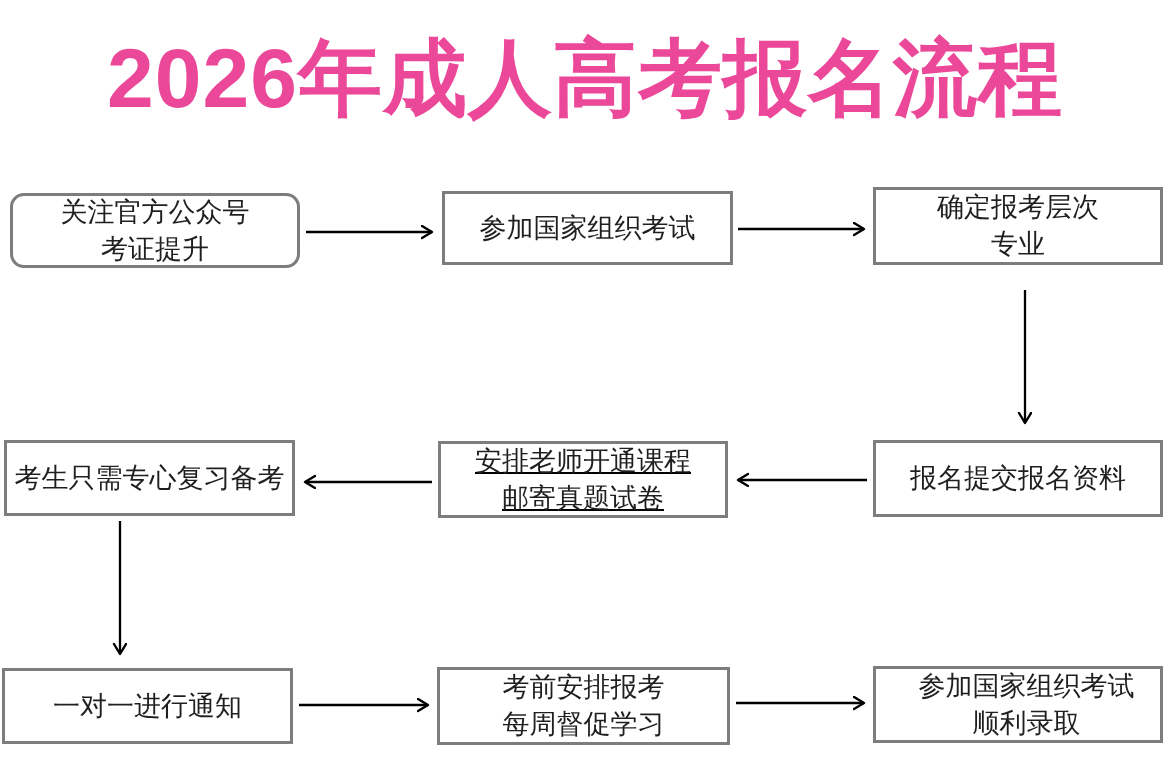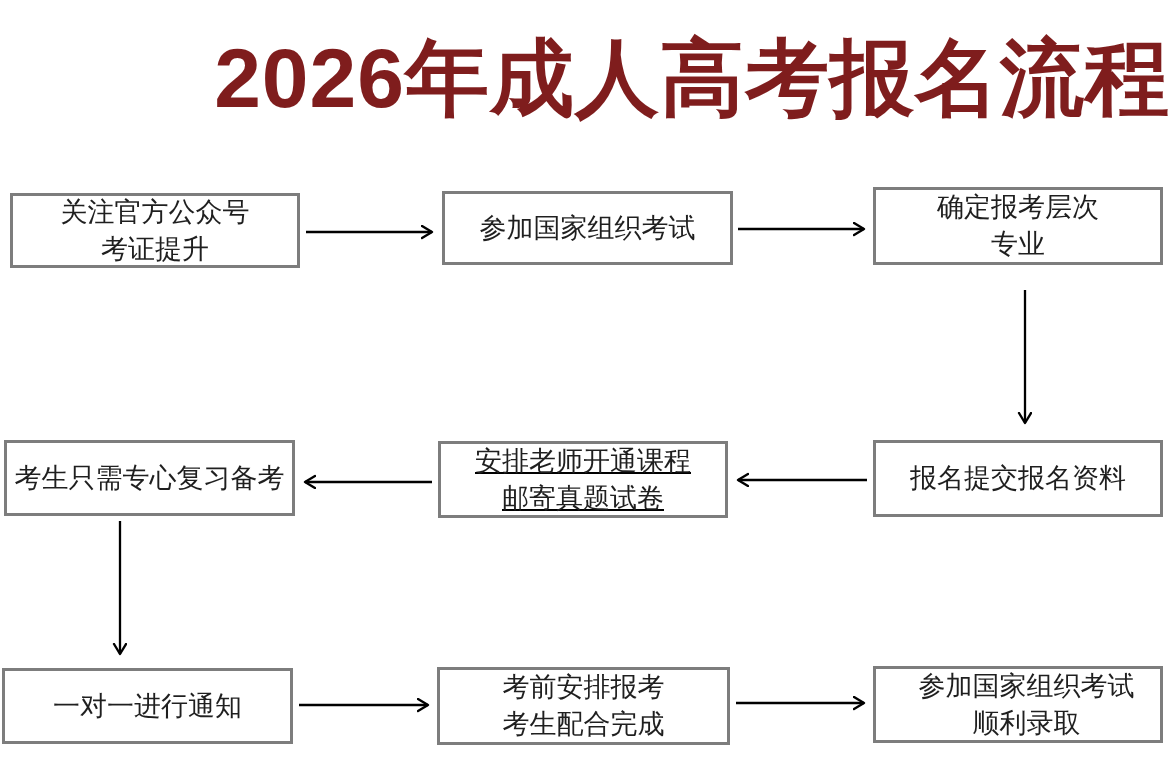--- a/index.html
+++ b/index.html
@@ -18,25 +18,25 @@
     position: absolute;
     inset: 0;
     width: 1170px;
     height: 775px;
   }
   .title {
     position: absolute;
     left: 0;
     top: 24px;
     width: 1170px;
-    text-align: right;
+    text-align: center;
     font-size: 84px;
     line-height: 108px;
     font-weight: 900;
-    color: #7f1d1d;
+    color: #ec4899;
     letter-spacing: 1px;
     white-space: nowrap;
   }
   .box {
     position: absolute;
     box-sizing: border-box;
     border: 3px solid #7d7d7d;
     background: #ffffff;
     display: flex;
     flex-direction: column;
@@ -58,21 +58,21 @@
     pointer-events: none;
   }
 </style>
 </head>
 <body>
 
 <div class="stage">
 
   <div class="title">2026年成人高考报名流程</div>
 
-  <div class="box" style="left:10px; top:193px; width:290px; height:75px;">
+  <div class="box" style="left:10px; top:193px; width:290px; height:75px;border-radius:14px;">
     <span class="line">关注官方公众号</span>
     <span class="line">考证提升</span>
   </div>
 
   <div class="box" style="left:442px; top:191px; width:291px; height:74px;">
     <span class="line">参加国家组织考试</span>
   </div>
 
   <div class="box" style="left:873px; top:187px; width:290px; height:78px;text-align:center;">
     <span class="line">确定报考层次</span>
@@ -91,21 +91,21 @@
   <div class="box" style="left:4px; top:440px; width:291px; height:76px;">
     <span class="line">考生只需专心复习备考</span>
   </div>
 
   <div class="box" style="left:2px; top:668px; width:291px; height:76px;">
     <span class="line">一对一进行通知</span>
   </div>
 
   <div class="box" style="left:437px; top:667px; width:293px; height:78px;align-items:center;">
     <span class="line">考前安排报考</span>
-    <span class="line">考生配合完成</span>
+    <span class="line">每周督促学习</span>
   </div>
 
   <div class="box" style="left:873px; top:666px; width:290px; height:77px;padding-left:17px;">
     <span class="line">参加国家组织考试</span>
     <span class="line">顺利录取</span>
   </div>
 
   <svg class="arrows" width="1170" height="775" viewBox="0 0 1170 775">
     <defs>
       <marker id="ah" markerWidth="18" markerHeight="16" refX="11" refY="7" orient="auto" markerUnits="userSpaceOnUse">

